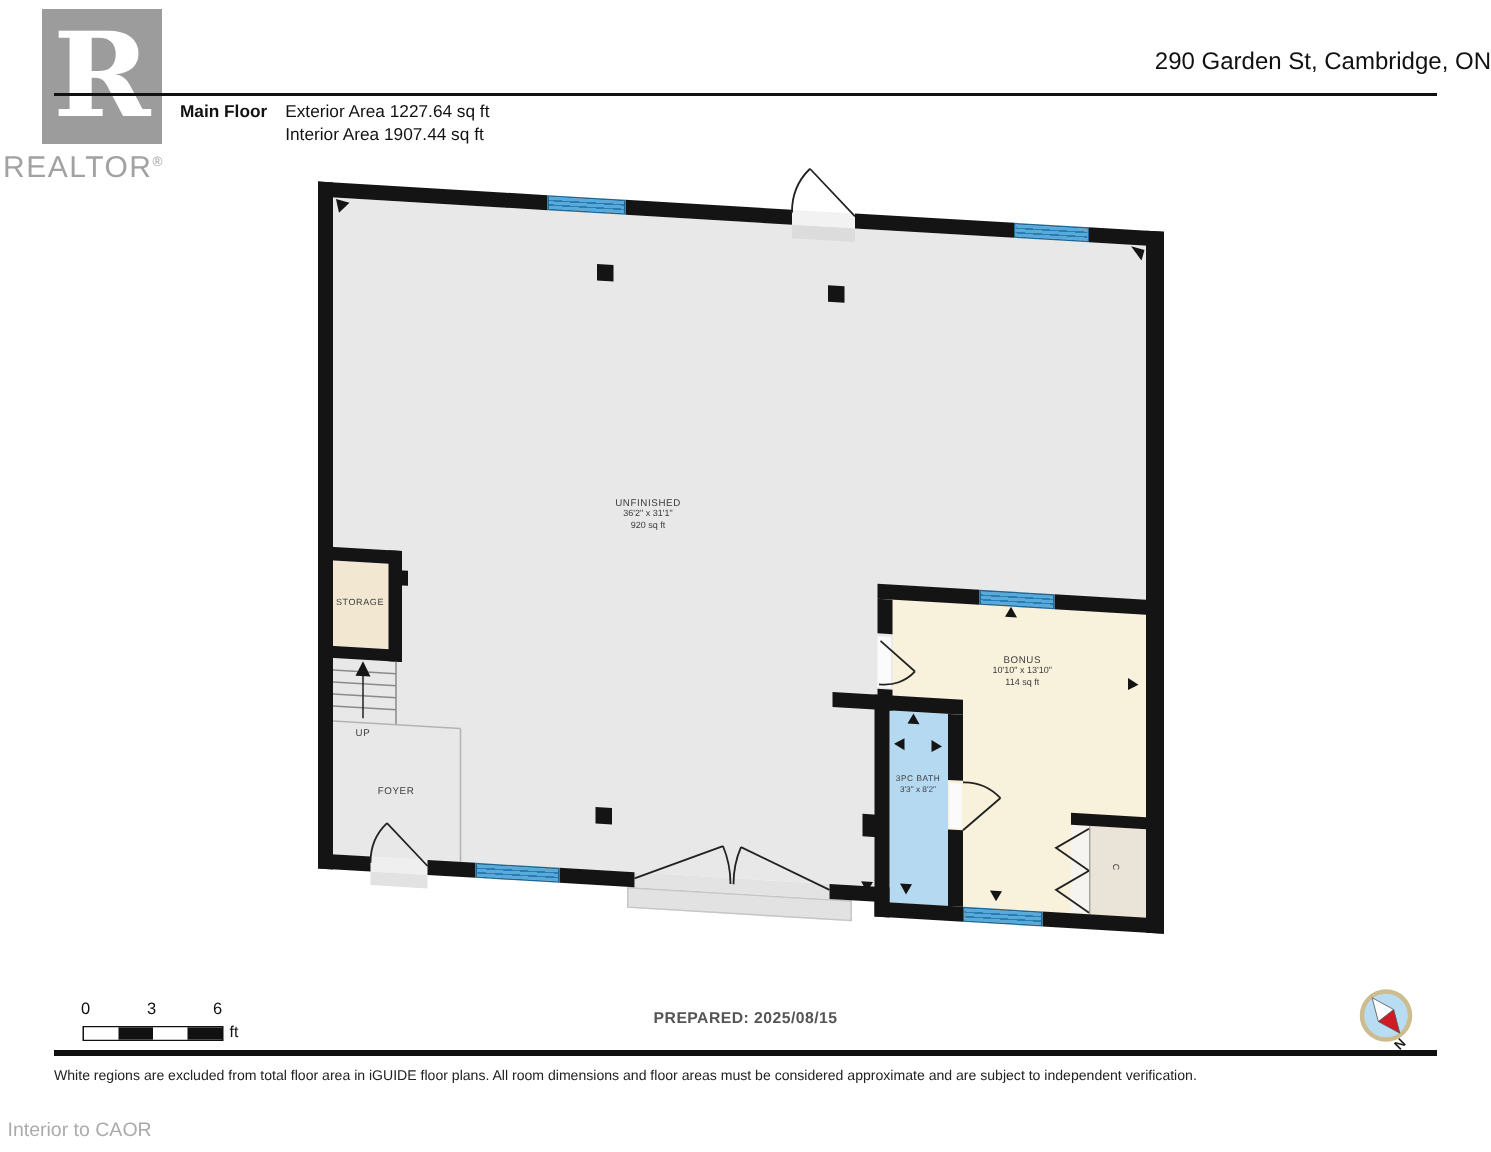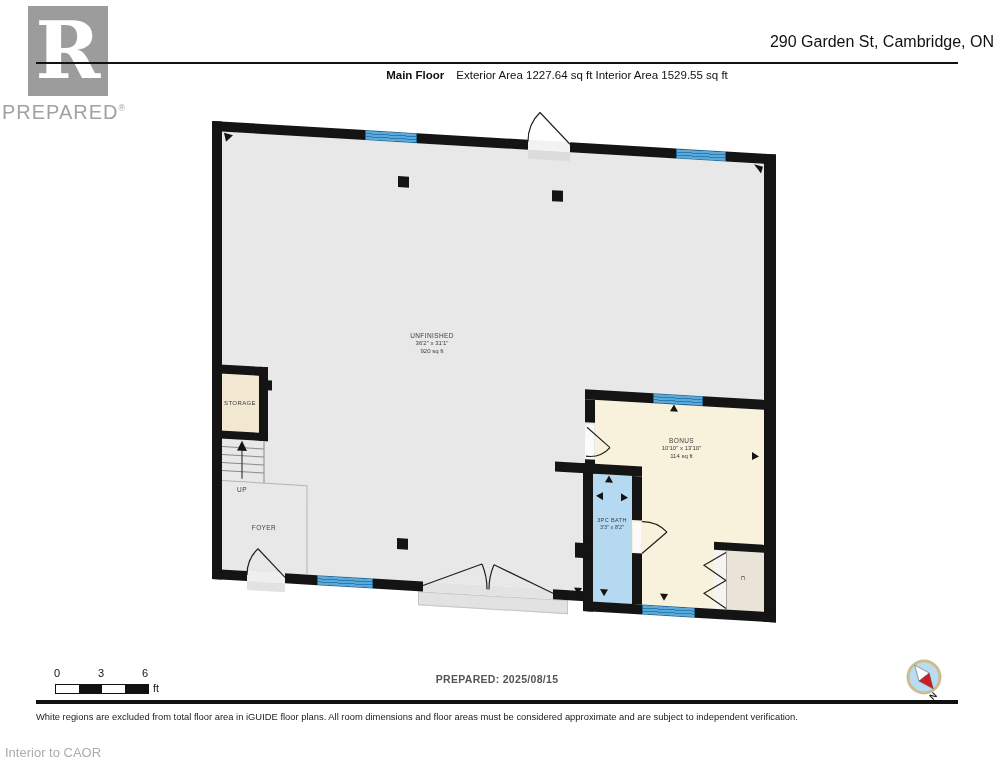--- a/index.html
+++ b/index.html
@@ -9,23 +9,23 @@
   
   .logo-box{position:absolute;left:28px;top:6px;width:80px;height:90px;background:#9c9c9c;
             display:flex;align-items:center;justify-content:center;}
   .logo-r{font-family:"DejaVu Serif", serif;font-weight:bold;font-size:78px;color:#fff;line-height:1;}
   .logo-word{position:absolute;left:2px;top:101px;font-size:20px;letter-spacing:1px;color:#a2a2a2;}
   .logo-word sup{font-size:9px;}
   .title{position:absolute;left:0;top:33px;width:100%;text-align:right;
          font-size:16px;font-weight:normal;}
   .hrule{position:absolute;left:36px;top:62px;width:922px;height:2px;background:#111;}
   .arearow{position:absolute;left:120px;top:69px;width:874px;display:flex;
-           justify-content:center;gap:12px;font-size:11.5px;}
+           gap:12px;font-size:11.5px;}
   .floorlbl{font-weight:bold;}
-  .areacol{display:flex;flex-direction:row;gap:3px;}
+  .areacol{display:flex;flex-direction:column;gap:3px;}
   
   .plan{position:absolute;left:212px;top:121px;width:564px;height:492px;
         transform:skewY(3.4deg);transform-origin:0 0;}
   .wall{position:absolute;background:#141414;}
   .fill{position:absolute;}
   .win{position:absolute;background:repeating-linear-gradient(to bottom,
        #57aad9 0px,#57aad9 2px,#2b7cb0 2px,#2b7cb0 3px);border:1px solid #1e6898;box-sizing:border-box;}
   .post{position:absolute;background:#141414;}
   .lbl{position:absolute;transform:skewY(-3.4deg);text-align:center;color:#3c3c3c;line-height:1.25;}
   .rname{font-size:6.5px;letter-spacing:.4px;}
@@ -44,28 +44,28 @@
   .license{position:absolute;left:5px;top:745px;font-size:13px;color:#ababab;}
 </style>
 </head>
 <body>
 
 <div class="page">
 
   <div class="logo-box">
     <span class="logo-r">R</span>
   </div>
-  <div class="logo-word"><span>PREPARED</span><sup>®</sup></div>
+  <div class="logo-word"><span>REALTOR</span><sup>®</sup></div>
   <div class="title">290 Garden St, Cambridge, ON</div>
   <div class="hrule"></div>
   <div class="arearow">
     <span class="floorlbl">Main Floor</span>
     <span class="areacol">
       <span>Exterior Area 1227.64 sq ft</span>
-      <span>Interior Area 1529.55 sq ft</span>
+      <span>Interior Area 1907.44 sq ft</span>
     </span>
   </div>
 
   <div class="plan">
 
     <div class="fill" style="left:10px;top:10px;width:542px;height:438px;background:#e8e8e8;"></div>
     <div class="fill" style="left:383px;top:256px;width:169px;height:202px;background:#f8f1dc;"></div>
     <div class="fill" style="left:381px;top:330px;width:39px;height:128px;background:#b6d9f2;"></div>
     <div class="fill" style="left:10px;top:252px;width:37px;height:57px;background:#f2e8d2;"></div>
     <div class="fill" style="left:502px;top:399px;width:50px;height:59px;background:#eae4d8;"></div>

